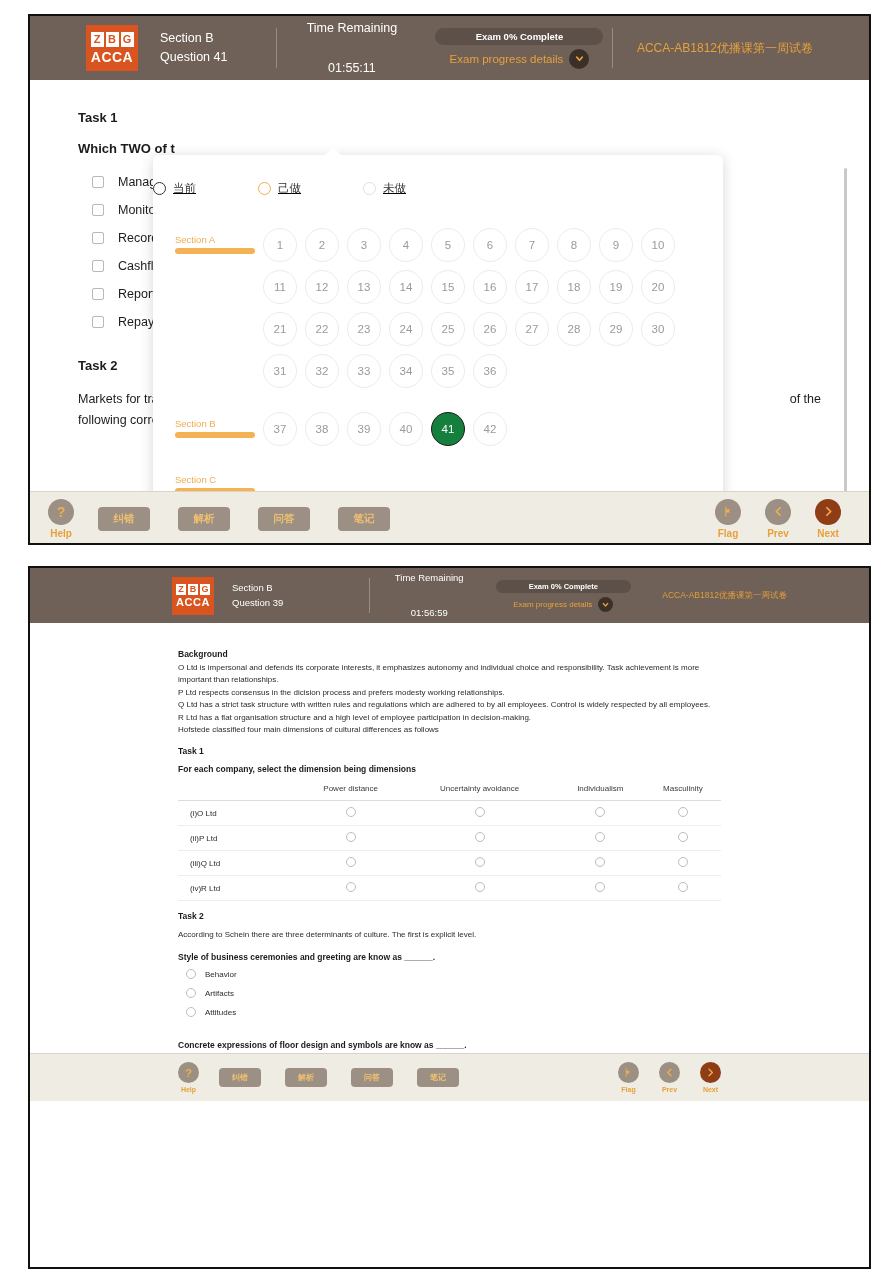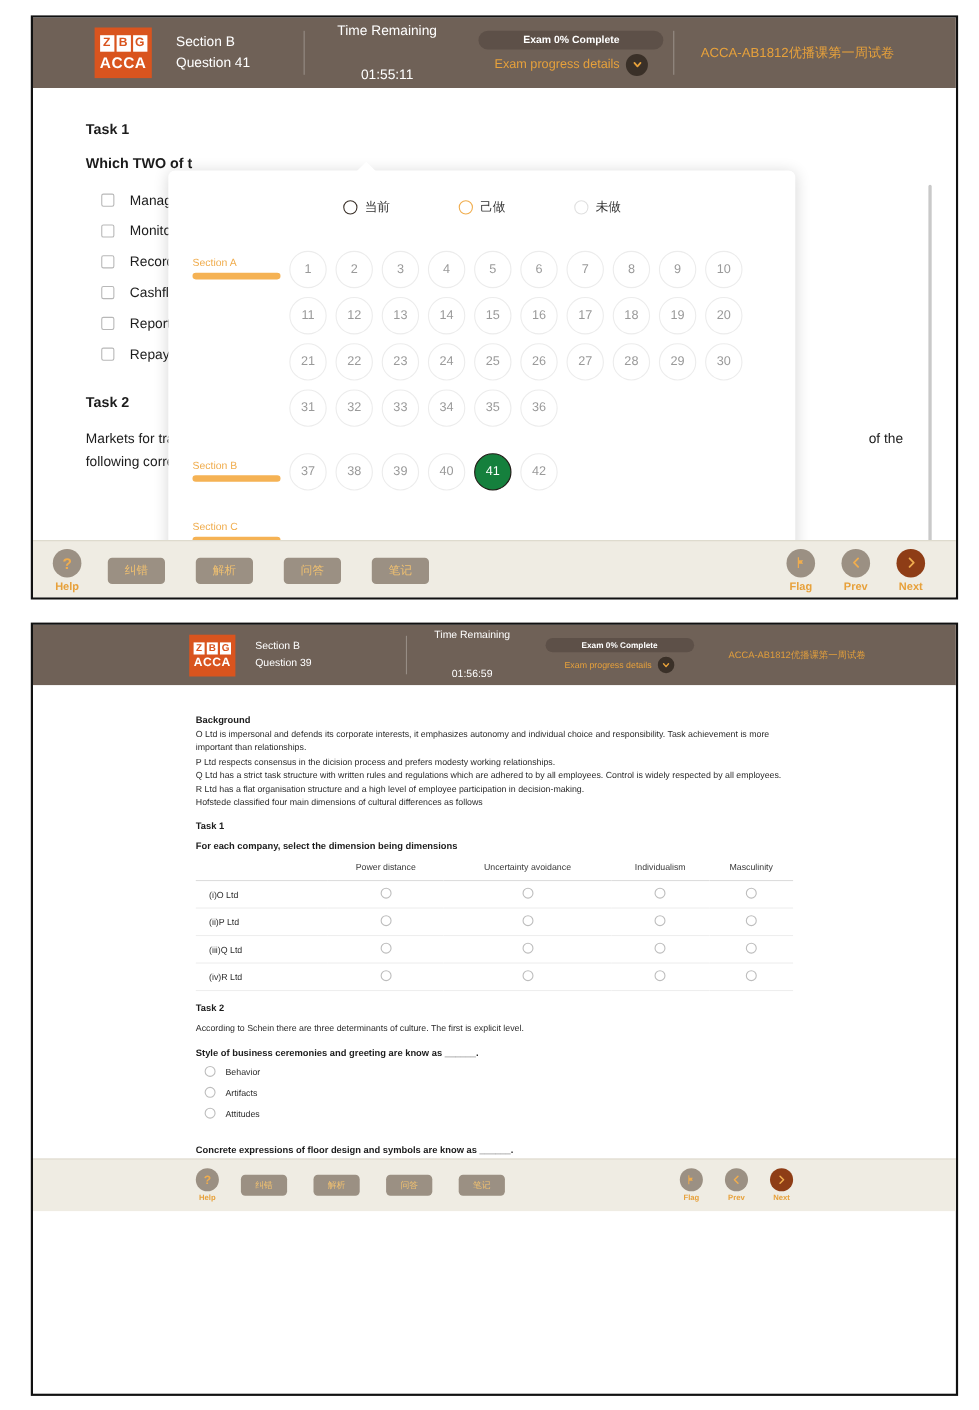--- a/index.html
+++ b/index.html
@@ -226,23 +226,24 @@
     position: absolute;
     top: -8px;
     left: 171px;
     width: 0; height: 0;
     border-left: 9px solid transparent;
     border-right: 9px solid transparent;
     border-bottom: 9px solid #ffffff;
   }
   .legend-row {
     display: flex;
-    justify-content: center;
+    justify-content: flex-start;
     gap: 62px;
     padding-top: 26px;
+    text-decoration: underline;
   }
   .legend-item { display: flex; align-items: center; gap: 7px; }
   .legend-dot {
     width: 13px; height: 13px;
     border-radius: 50%;
     box-sizing: border-box;
   }
   .legend-dot.current { border: 1.5px solid #3a3028; background: #fff; }
   .legend-dot.done    { border: 1.5px solid #f0ad4e; background: #fff; }
   .legend-dot.undone  { border: 1.5px solid #e0e0e0; background: #fff; }
@@ -316,20 +317,21 @@
 
   .pill-btn {
     background: #9b9083;
     color: #f0c070;
     border-radius: 4px;
     display: flex;
     align-items: center;
     justify-content: center;
     cursor: pointer;
     box-sizing: border-box;
+    font-weight: bold;
   }
   #panel-one .pill-btn { width: 52px; height: 24px; font-size: 10.5px; margin-right: 28px; }
   #panel-two .pill-btn { width: 42px; height: 19px; font-size: 8px;  margin-right: 24px; }
 
   .toolbar-spacer { flex: 1 1 auto; }
 
   
   .p2-inner { padding: 0 148px 0 148px; }
   .p2-heading { font-weight: bold; font-size: 8.5px; color: #1c1c1c; margin-bottom: 3px; }
   .p2-para { font-size: 8px; color: #2b2b2b; line-height: 1.55; }

